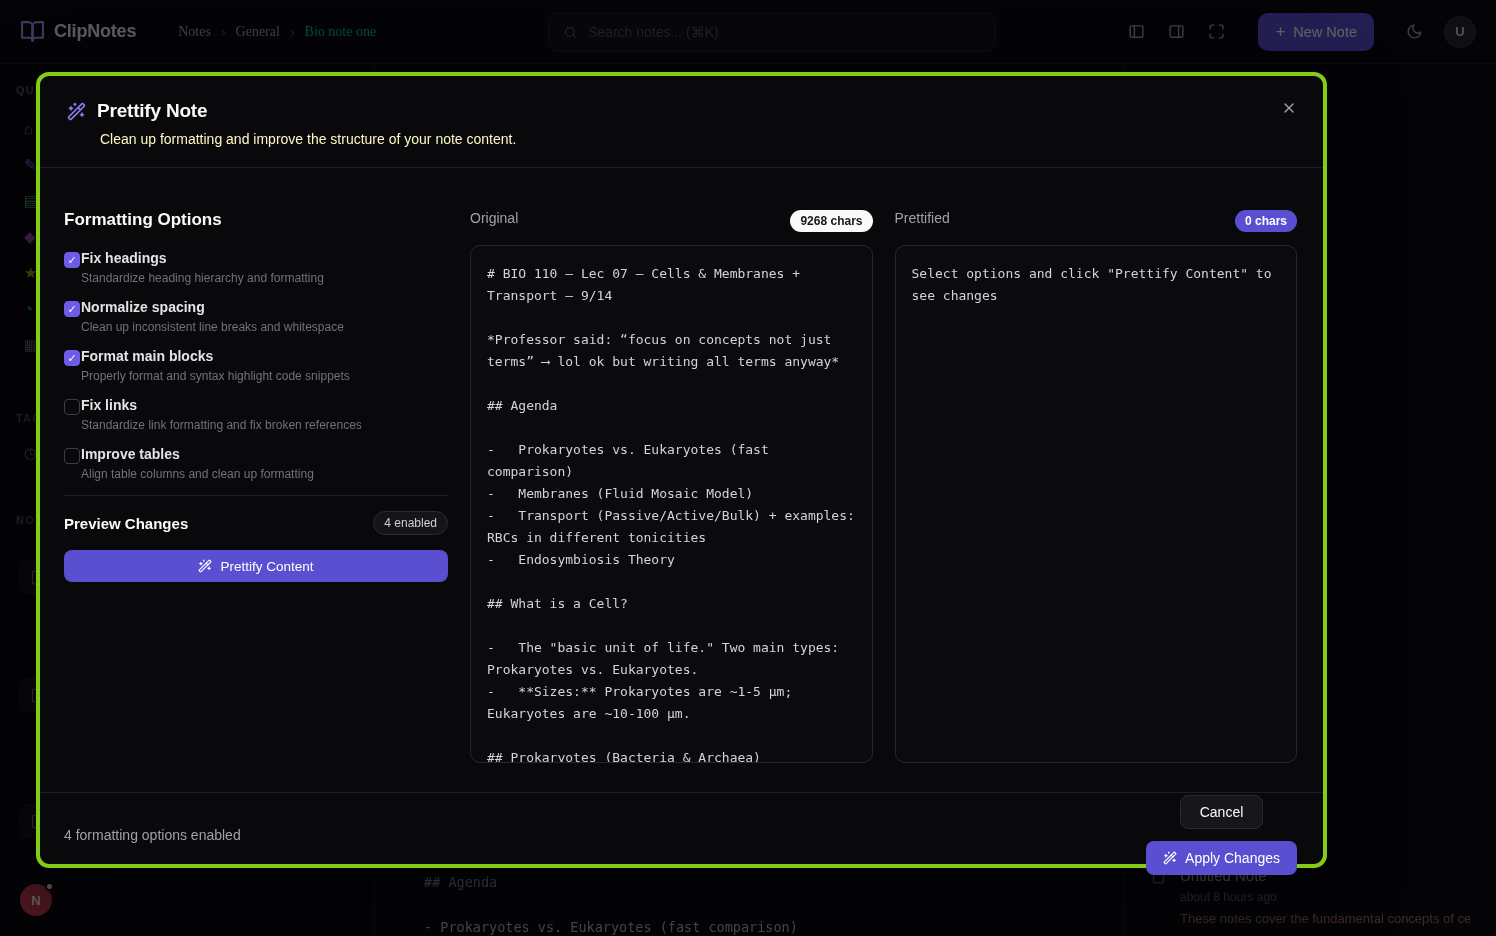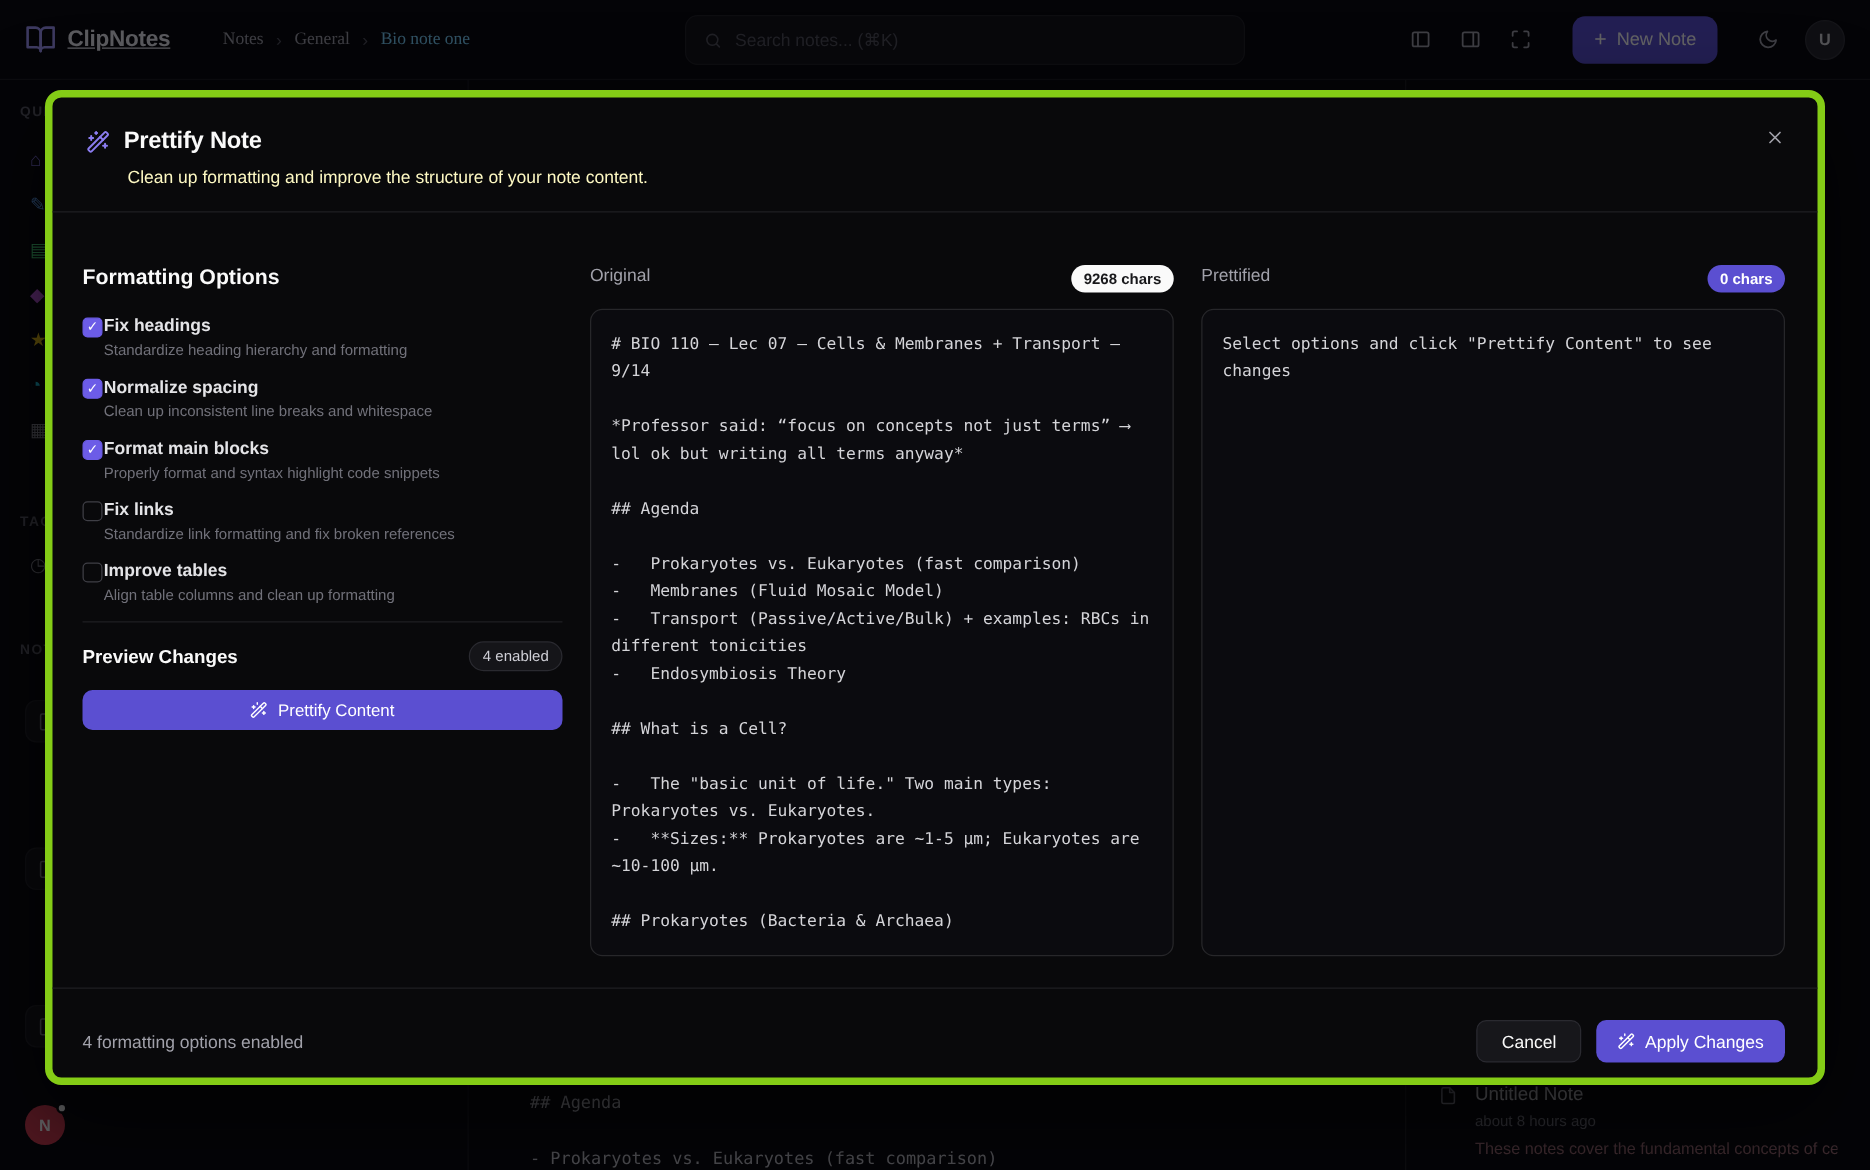--- a/index.html
+++ b/index.html
@@ -9,24 +9,24 @@
     font-family:"Liberation Sans","DejaVu Sans",sans-serif;
     color:#e4e4e7;
     position:relative;
   }
   .mono { font-family:"DejaVu Sans Mono",monospace; }
 
   
   .navbar{position:absolute;top:0;left:0;right:0;height:64px;background:#09090b;border-bottom:1px solid #1d1d21;display:flex;align-items:center;padding:0 20px;z-index:1;}
   .brand{display:flex;align-items:center;gap:9px;cursor:pointer;}
   .brand svg{width:25px;height:25px;color:#9e95f5;}
-  .brand-name{font-size:18px;font-weight:700;color:#ececf1;letter-spacing:-0.2px;text-decoration:underline;}
+  .brand-name{font-size:18px;font-weight:700;color:#ececf1;letter-spacing:-0.2px;}
   .breadcrumb{display:flex;align-items:center;gap:10px;margin-left:42px;font-size:14px;}
   .crumb{color:#a1a1aa;cursor:pointer;font-family:Liberation Serif, serif;}
-  .crumb.current{color:#7dd3fc;}
+  .crumb.current{color:#14b8a6;}
   .chev{color:#52525b;font-size:14px;}
   .search{position:absolute;left:548px;top:12px;width:448px;height:40px;background:#131316;border:1px solid #232327;border-radius:10px;display:flex;align-items:center;gap:10px;padding:0 14px;}
   .search svg{width:15px;height:15px;color:#52525b;flex:none;}
   .search input{background:transparent;border:none;outline:none;color:#4d7c0f;font-size:14px;width:100%;font-family:inherit;}
   .search input::placeholder{color:#52525b;}
   .nav-right{margin-left:auto;display:flex;align-items:center;gap:8px;}
   .icon-btn{width:32px;height:32px;border-radius:8px;display:grid;place-items:center;color:#a1a1aa;cursor:pointer;background:transparent;border:none;}
   .icon-btn svg{width:17px;height:17px;}
   .btn{display:inline-flex;align-items:center;justify-content:center;gap:8px;border:none;cursor:pointer;border-radius:8px;font-family:inherit;}
   .btn.primary{background:var(--accent,#5b4fd1);color:#fff;}
@@ -48,21 +48,21 @@
   .rightpanel{position:absolute;top:64px;left:1124px;right:0;bottom:0;border-left:1px solid #1d1d21;z-index:1;}
   .rp-card{position:absolute;left:26px;top:803px;width:330px;cursor:pointer;}
   .rp-card svg{width:15px;height:15px;color:#8a8a93;position:absolute;left:0;top:2px;}
   .rp-title{margin-left:29px;font-size:15px;font-weight:500;color:#e4e4e7;}
   .rp-time{margin-left:29px;margin-top:6px;font-size:12px;color:#71717a;}
   .rp-snippet{margin-left:29px;margin-top:7px;font-size:13px;color:#9c6b72;white-space:nowrap;overflow:hidden;width:290px;}
 
   .overlay{position:absolute;inset:0;background:rgba(2,2,5,0.62);z-index:5;}
 
   
-  .modal{position:absolute;left:36px;top:72px;width:1424px;height:796px;background:#09090b;border:6px solid #84cc16;border-radius:13px;z-index:10;display:flex;flex-direction:column;box-shadow:0 22px 70px rgba(0,0,0,0.7);}
+  .modal{position:absolute;left:36px;top:72px;width:1291px;height:796px;background:#09090b;border:4px solid #84cc16;border-radius:13px;z-index:10;display:flex;flex-direction:column;box-shadow:0 22px 70px rgba(0,0,0,0.7);}
   .modal-header{padding:24px 28px 20px 60px;border-bottom:1px solid #1f1f23;position:relative;}
   .modal-title-row{display:flex;align-items:center;gap:11px;margin-left:-33px;}
   .modal-title-row svg{width:19px;height:19px;color:#8b7cf0;}
   .modal-title{font-size:19px;font-weight:650;color:#fafafa;letter-spacing:-0.2px;}
   .modal-subtitle{margin-top:9px;margin-left:-33px;padding-left:33px;font-size:14px;color:#fef9c3;}
   .close-btn{position:absolute;top:16px;right:18px;width:32px;height:32px;display:grid;place-items:center;color:#a1a1aa;background:transparent;border:none;cursor:pointer;}
   .close-btn svg{width:16px;height:16px;}
 
   .modal-body{flex:1;display:grid;grid-template-columns:384px 1fr 1fr;column-gap:22px;padding:42px 26px 0 24px;min-height:0;}
   .opt-heading{font-size:17px;font-weight:650;color:#fafafa;margin-bottom:20px;}
@@ -82,21 +82,21 @@
   .prettify-btn{margin-top:15px;width:100%;height:32px;font-size:13.5px;font-weight:500;}
   .prettify-btn svg,.apply-btn svg{width:14px;height:14px;}
 
   .pane{display:flex;flex-direction:column;min-width:0;}
   .pane-head{display:flex;align-items:flex-start;justify-content:space-between;margin-bottom:13px;}
   .pane-label{font-size:14px;color:#a1a1aa;}
   .pane-box{height:518px;border:1px solid #27272a;border-radius:10px;background:#0b0b0f;padding:17px 16px;font-size:13px;line-height:22px;color:#d4d4d8;white-space:pre-wrap;word-wrap:break-word;overflow:hidden;}
 
   .modal-footer{height:72px;border-top:1px solid #1f1f23;display:flex;align-items:center;justify-content:space-between;padding:12px 26px 0 24px;}
   .footer-status{font-size:14px;color:#a1a1aa;}
-  .footer-actions{display:flex;align-items:center;gap:12px;}
+  .footer-actions{display:flex;align-items:center;gap:12px;flex-direction:column;}
   .btn.ghost{height:34px;padding:0 19px;background:#17171b;border:1px solid #2a2a30;color:#fafafa;font-size:14px;}
   .apply-btn{height:34px;padding:0 17px;font-size:14px;font-weight:500;}
 </style>
 </head>
 <body>
 
 <header class="navbar">
   <div class="brand">
     <svg viewBox="0 0 24 24" fill="none" stroke="currentColor" stroke-width="2" stroke-linejoin="round">
         <path d="M2 3h6a4 4 0 0 1 4 4v14a3 3 0 0 0-3-3H2z"></path>

